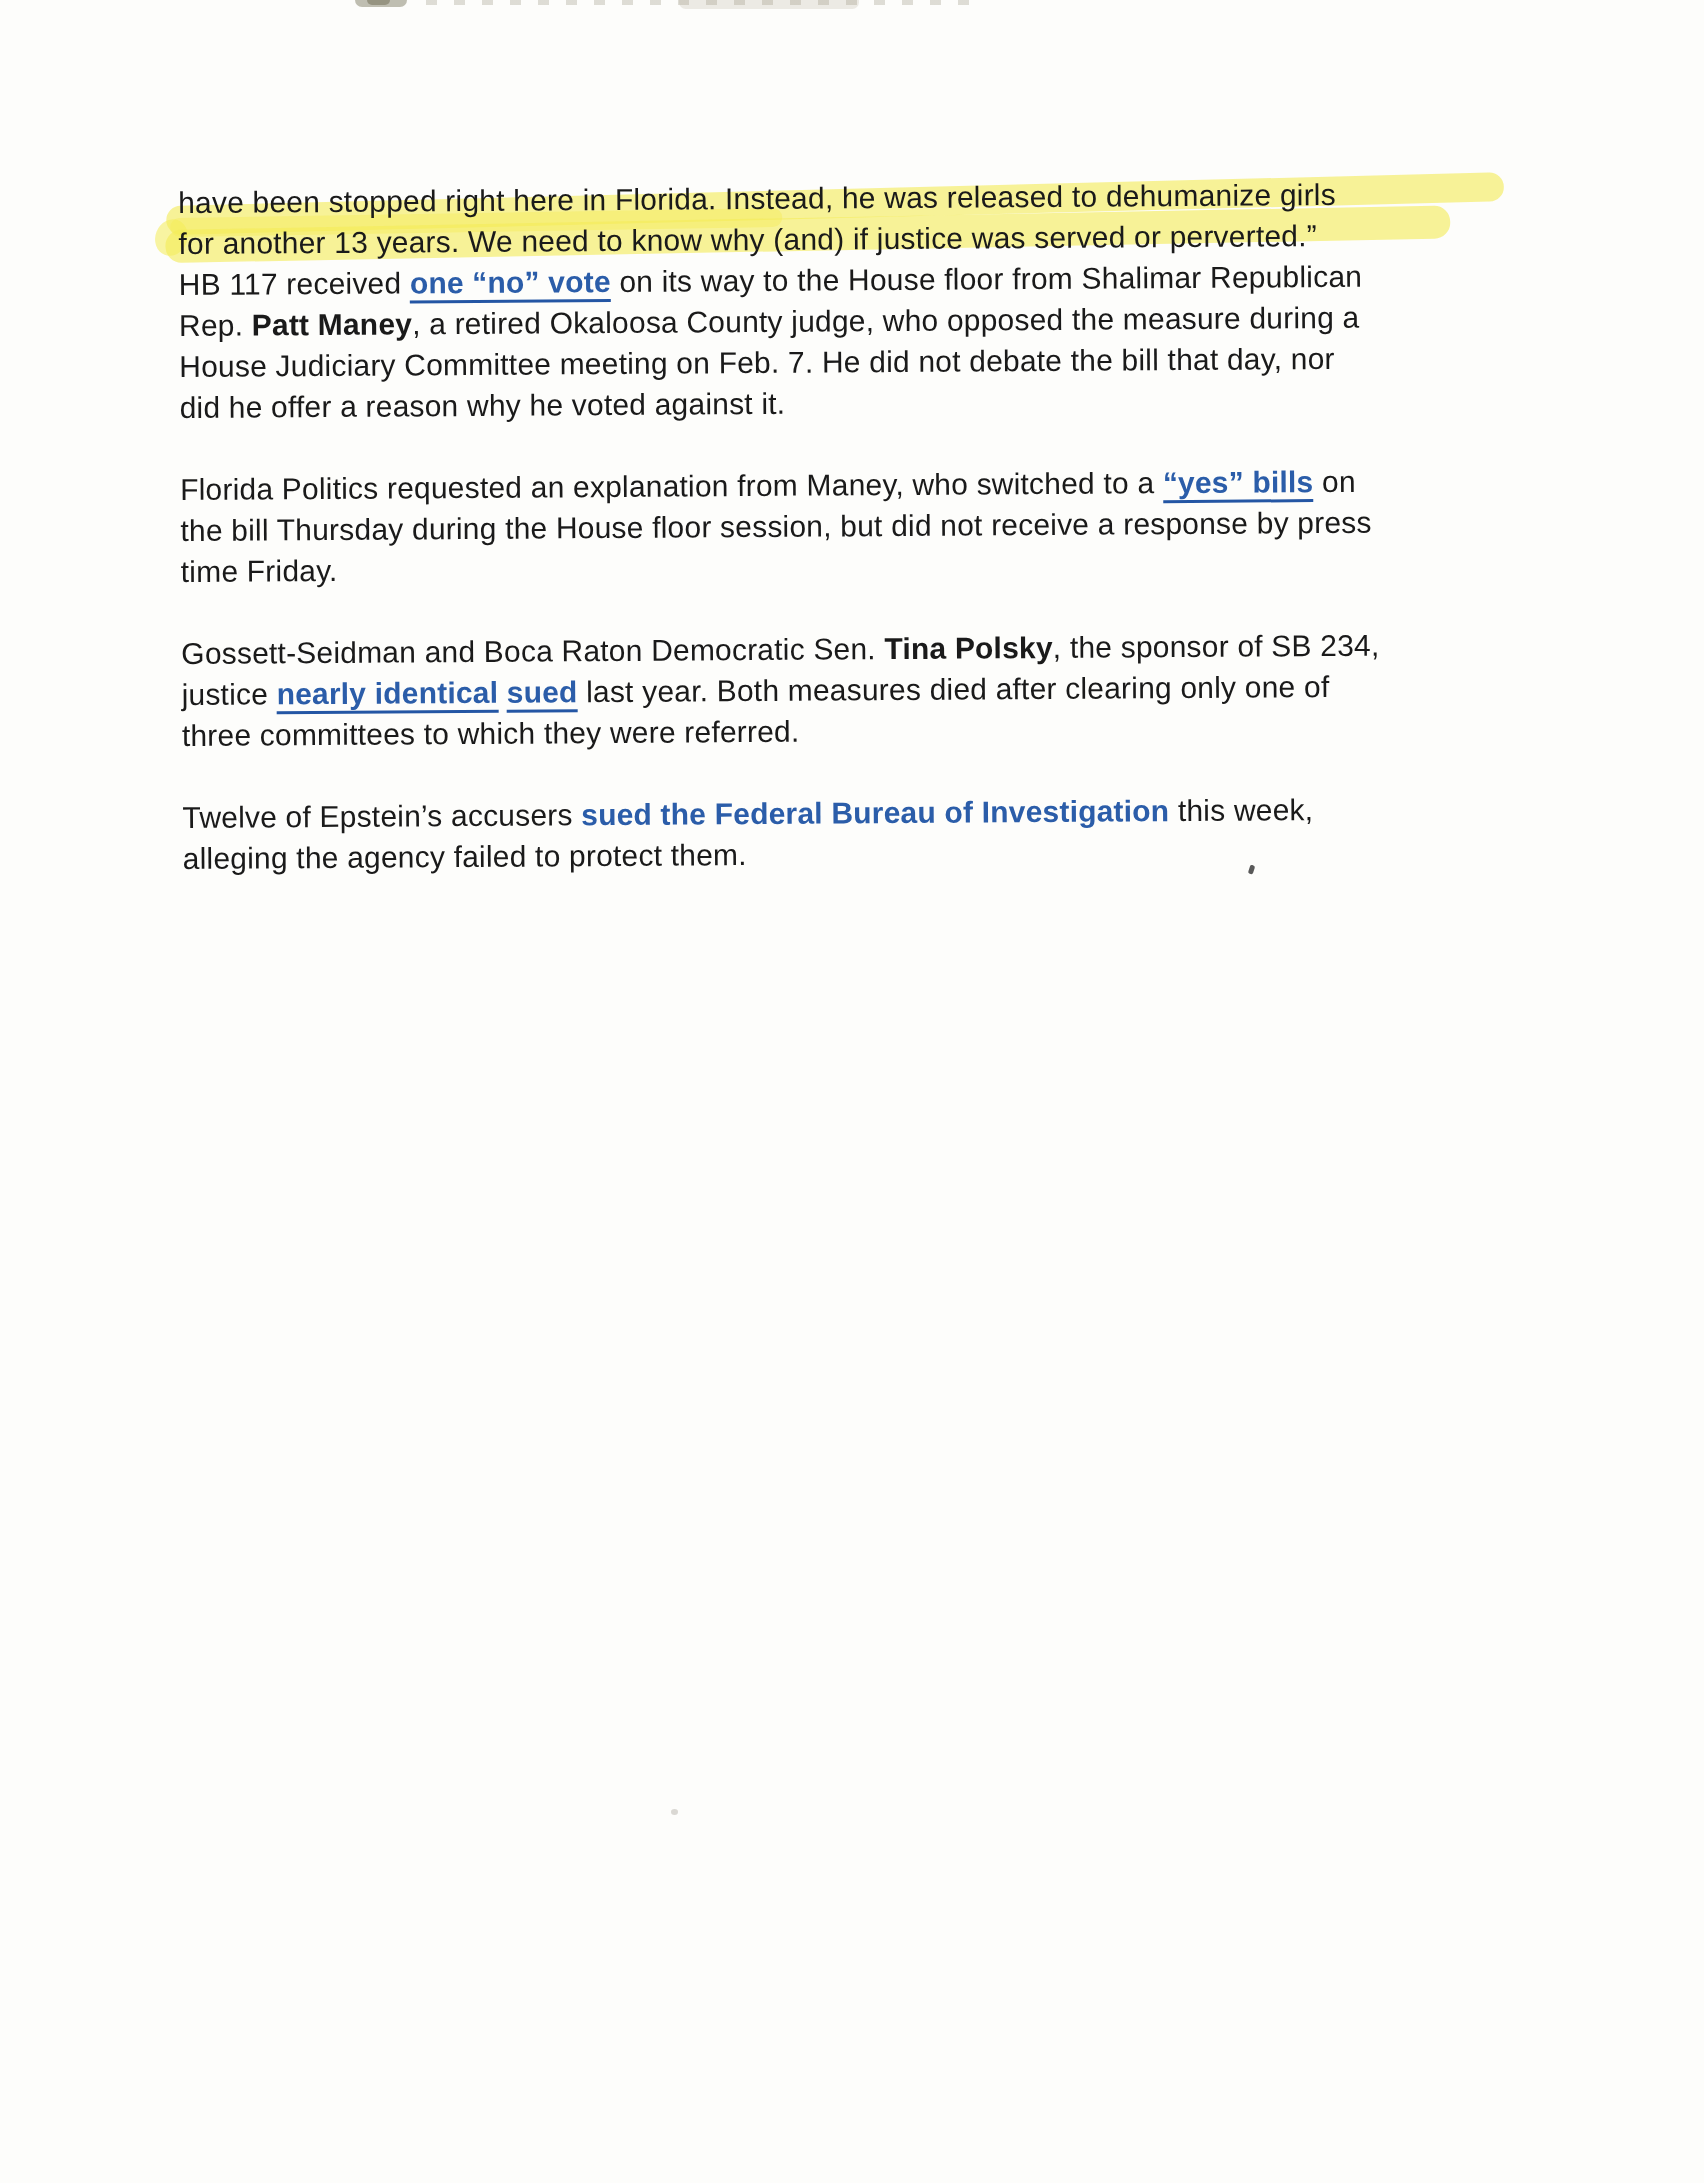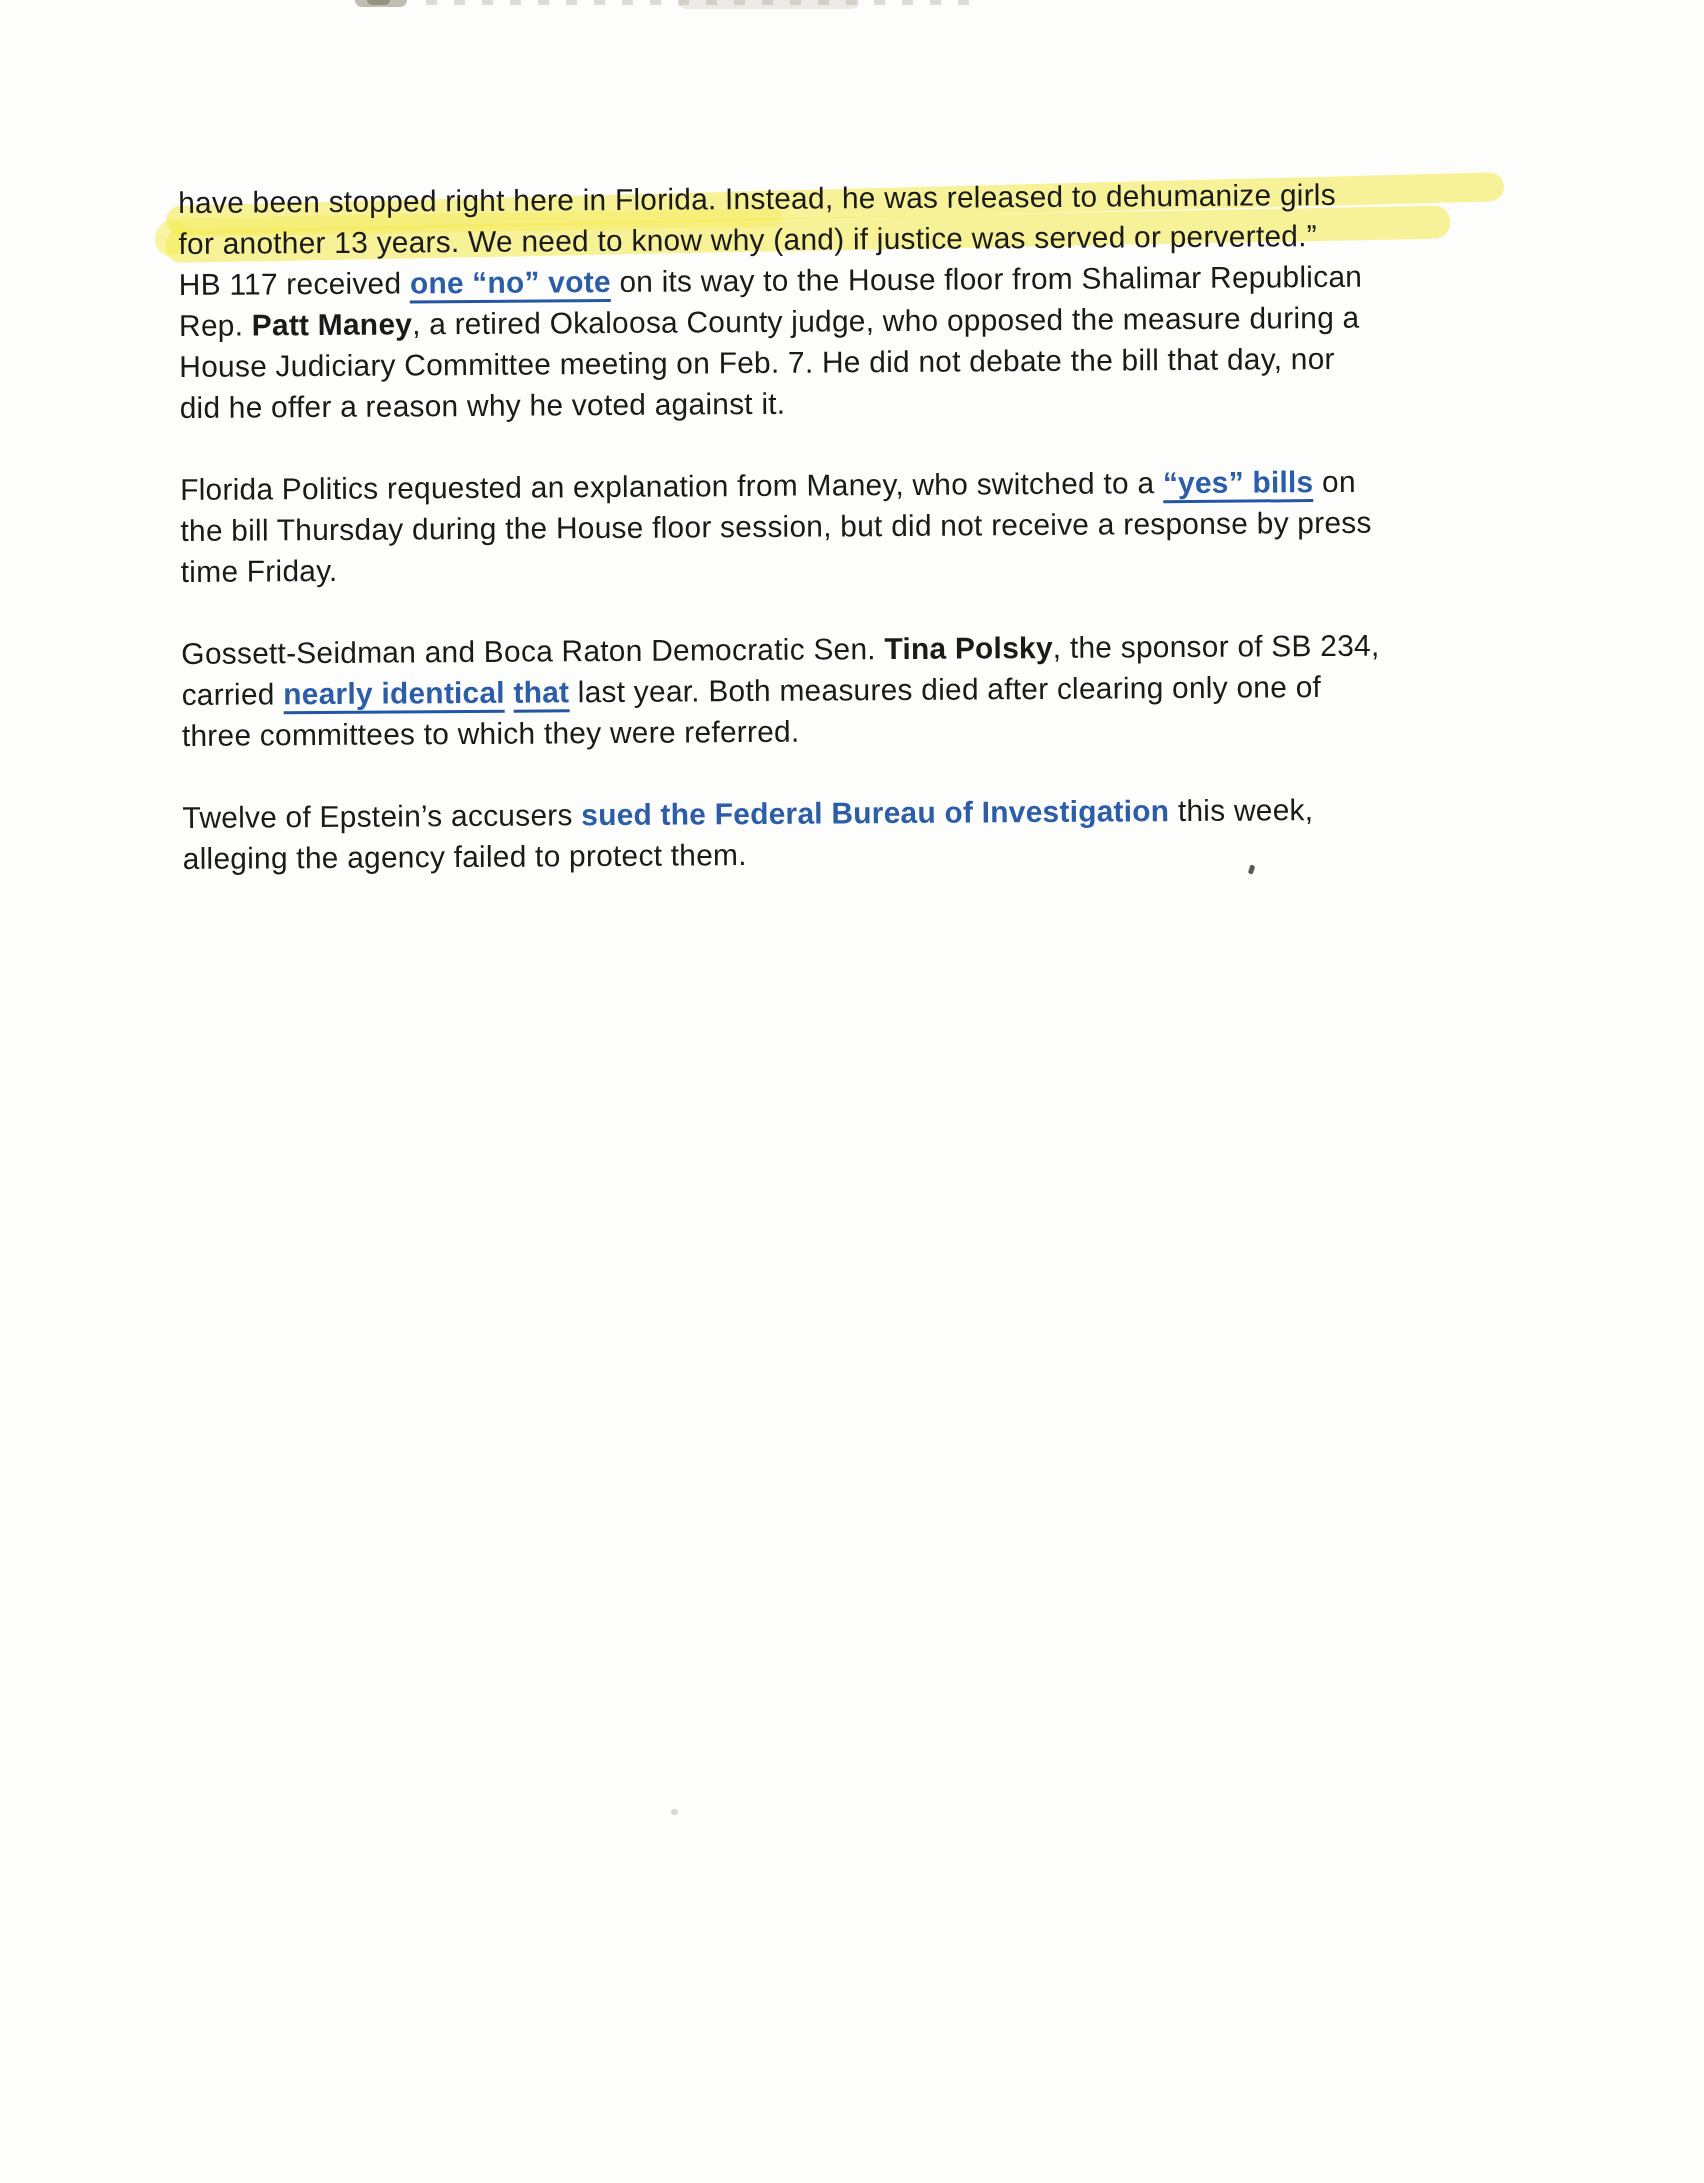--- a/index.html
+++ b/index.html
@@ -107,21 +107,21 @@
     </div>
 
     <div class="para">
       <div class="ln"><span>Florida Politics requested an explanation from Maney, who switched to a </span><span class="lk u">“yes” bills</span><span> on</span></div>
       <div class="ln"><span>the bill Thursday during the House floor session, but did not receive a response by press</span></div>
       <div class="ln"><span>time Friday.</span></div>
     </div>
 
     <div class="para">
       <div class="ln"><span>Gossett-Seidman and Boca Raton Democratic Sen. </span><span class="b">Tina Polsky</span><span>, the sponsor of SB 234,</span></div>
-      <div class="ln"><span>carried </span><span class="lk u">nearly identical</span><span> </span><span class="lk u">that</span><span> last year. Both measures died after clearing only one of</span></div>
+      <div class="ln"><span>justice </span><span class="lk u">nearly identical</span><span> </span><span class="lk u">sued</span><span> last year. Both measures died after clearing only one of</span></div>
       <div class="ln"><span>three committees to which they were referred.</span></div>
     </div>
 
     <div class="para">
       <div class="ln"><span>Twelve of Epstein’s accusers </span><span class="lk">sued the Federal Bureau of Investigation</span><span> this week,</span></div>
       <div class="ln"><span>alleging the agency failed to protect them.</span></div>
     </div>
 
   </div>
 

